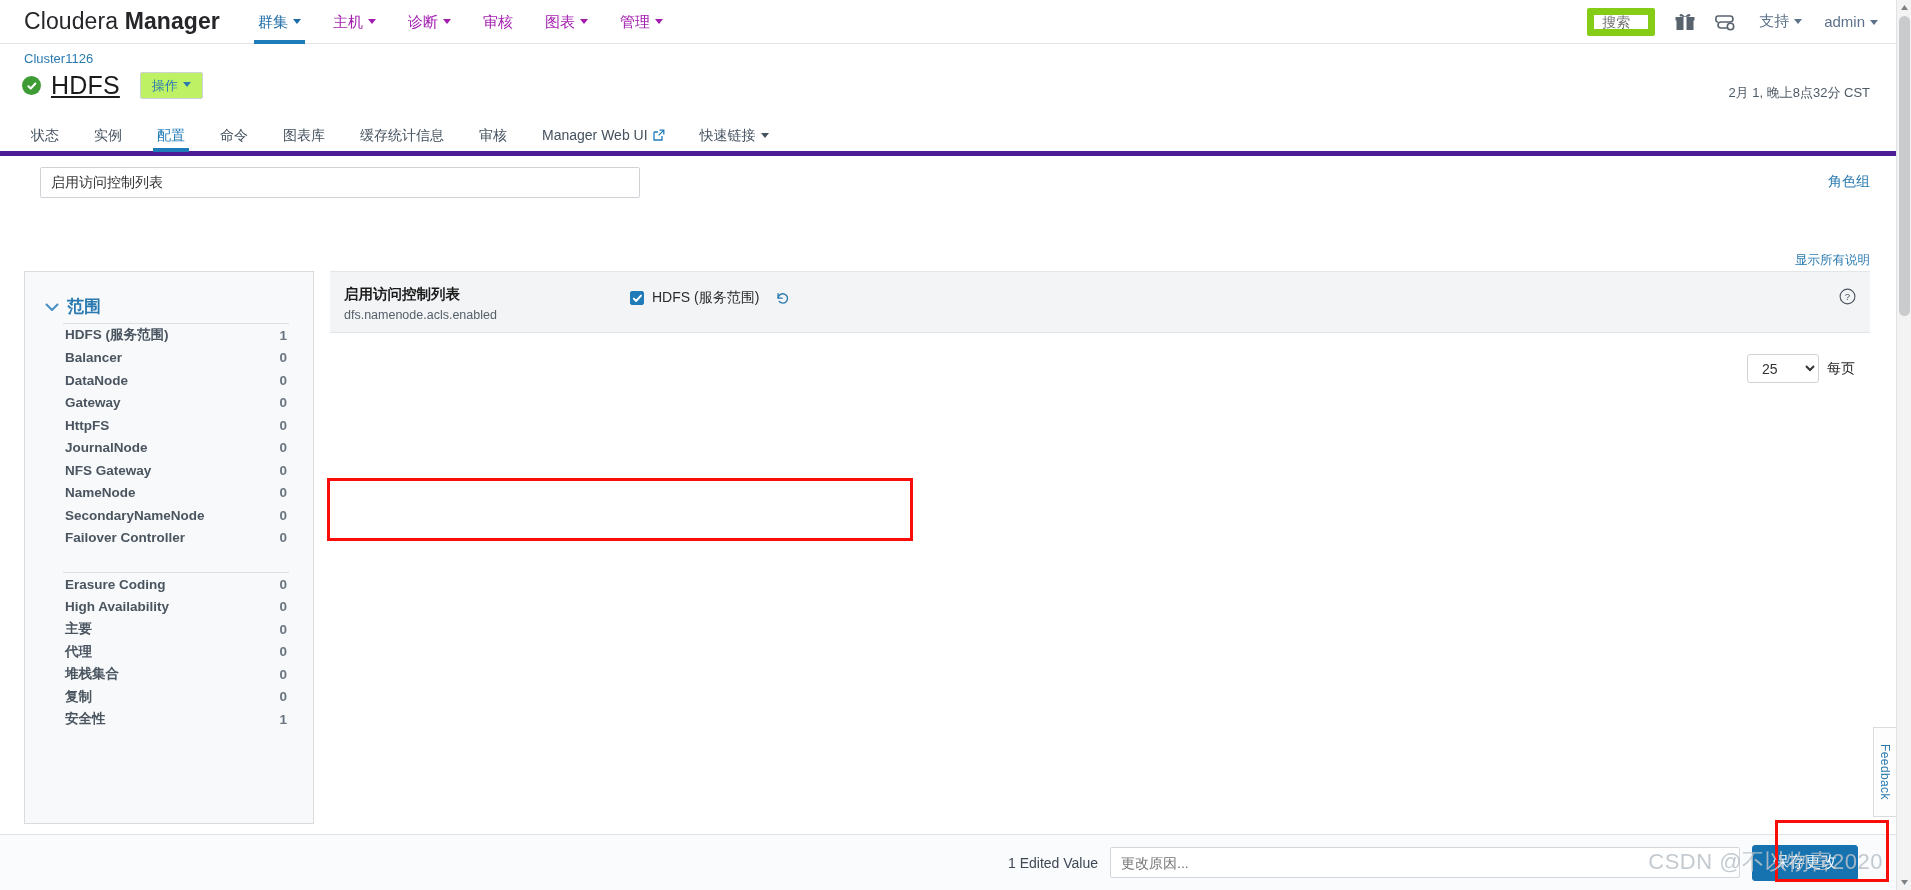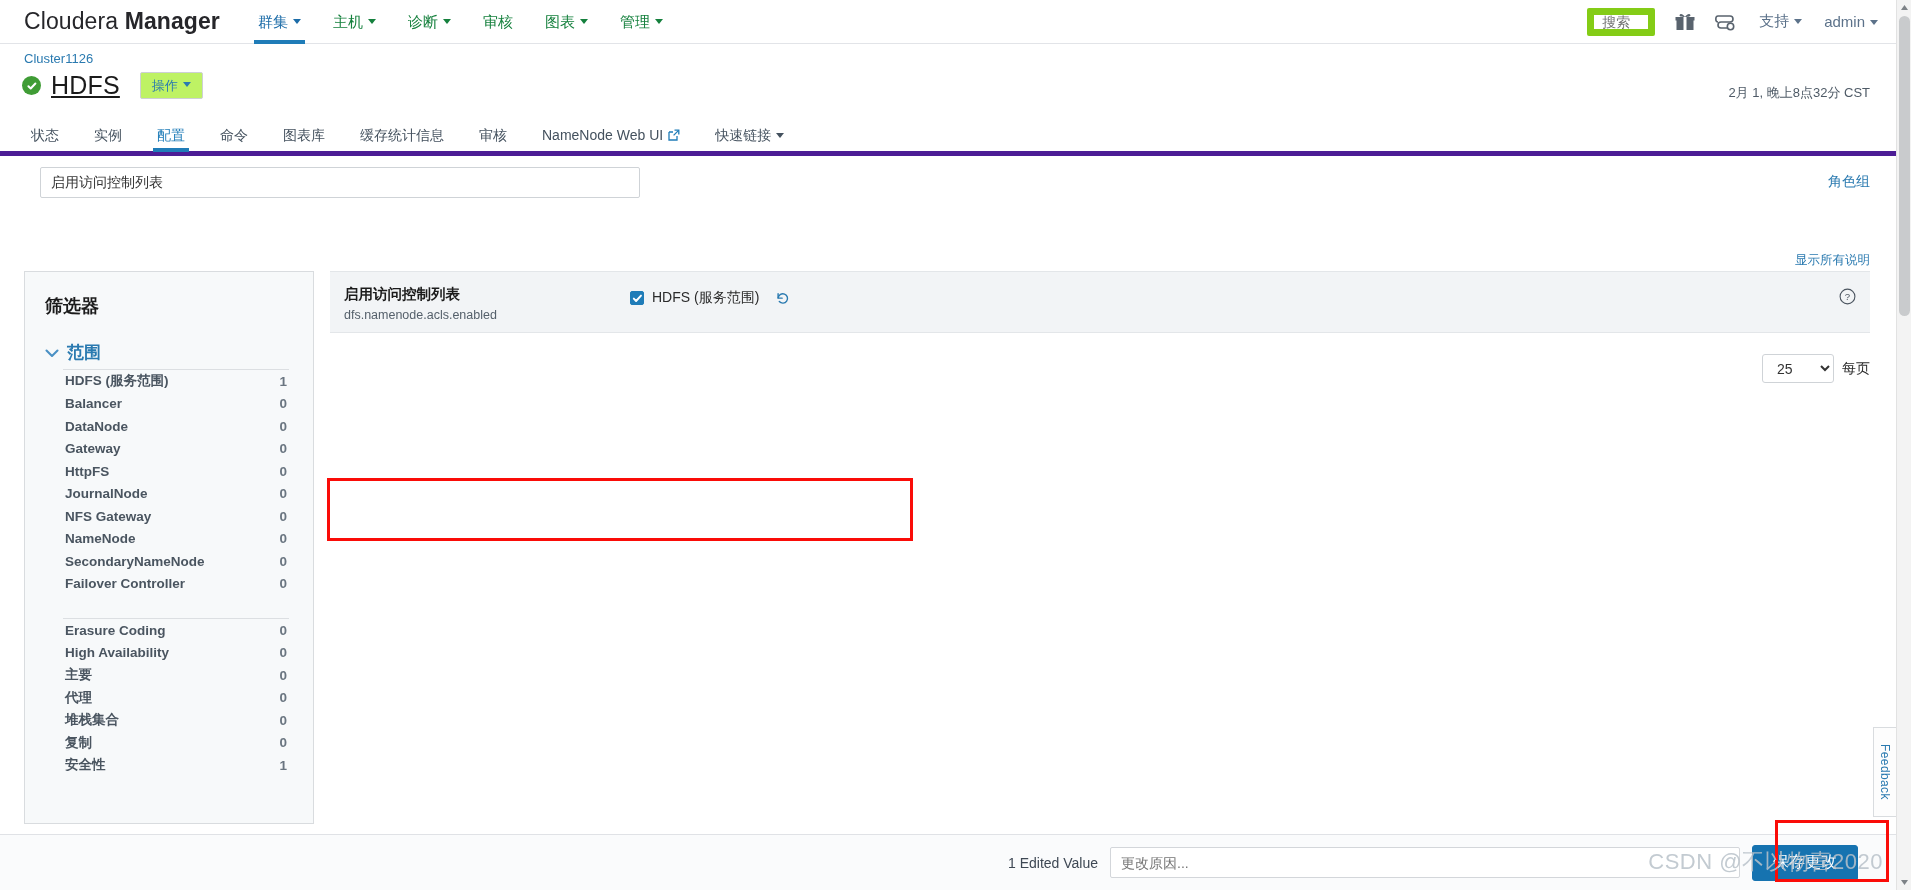--- a/index.html
+++ b/index.html
@@ -22,21 +22,21 @@
     display: flex; align-items: center;
   }
   .brand {
     margin-left: 24px; font-size: 23px; color: #26262a; letter-spacing: .1px;
     white-space: nowrap; font-weight: 300;
   }
   .brand b { font-weight: 700; }
   .navitems { display: flex; align-items: center; margin-left: 22px; height: 44px; }
   .navitem {
     position: relative; padding: 0 16px; height: 44px; line-height: 44px;
-    color: #15803d; font-size: 15px; white-space: nowrap; cursor: pointer;
+    color: #a21caf; font-size: 15px; white-space: nowrap; cursor: pointer;
   }
   .navitem.active { color: #1c6ca8; }
   .navitem.active::after {
     content: ""; position: absolute; left: 12px; right: 12px; bottom: 0;
     height: 4px; background: #1f7cb8;
   }
   .caret { display:inline-block; margin-left: 5px; border-left: 4px solid transparent;
            border-right: 4px solid transparent; border-top: 5px solid currentColor;
            vertical-align: middle; position: relative; top: -1px; }
   .nav-right { margin-left: auto; display: flex; align-items: center; padding-right: 18px; }
@@ -125,21 +125,21 @@
   .cb-label { font-size: 14px; color: #2b2b2b; margin-left: 8px; white-space: nowrap; }
   .undo-ico { margin-left: 16px; color: #2a7ab0; cursor: pointer; display:flex; align-items:center; }
   .help-ico { position: absolute; right: 14px; top: 16px; cursor: pointer; }
 
   .redbox {
     position: absolute; left: 327px; top: 270px; width: 586px; height: 63px;
     border: 3px solid #fa0c08; pointer-events: none;
   }
 
   
-  .perpage { position: absolute; right: 26px; top: 146px; display: flex; align-items: center; }
+  .perpage { position: absolute; right: 41px; top: 146px; display: flex; align-items: center; }
   .perpage select {
     width: 72px; height: 29px; border: 1px solid #cfd3d7; border-radius: 3px;
     background: #fff; font-size: 14px; color: #333; padding-left: 10px;
     font-family: "Liberation Sans", "DejaVu Sans", sans-serif;
   }
   .perpage .pp-label { font-size: 14px; color: #2b2b2b; margin-left: 8px; }
 
   
   .savebar {
     position: absolute; left: 0; bottom: 0; width: 1896px; height: 56px;
@@ -245,37 +245,36 @@
   </div>
 
   <div class="tabbar" id="tab-bar">
       <div class="tab"><span>状态</span></div>
       <div class="tab"><span>实例</span></div>
       <div class="tab active"><span>配置</span></div>
       <div class="tab"><span>命令</span></div>
       <div class="tab"><span>图表库</span></div>
       <div class="tab"><span>缓存统计信息</span></div>
       <div class="tab"><span>审核</span></div>
-      <div class="tab"><span>NameNode Web UI</span><span class="ext-ico"><svg width="12" height="12" viewBox="0 0 12 12">
+      <div class="tab"><span>Manager Web UI</span><span class="ext-ico"><svg width="12" height="12" viewBox="0 0 12 12">
             <path d="M1 3 h4 M1 3 v8 h8 v-4" fill="none" stroke="#1f7cb8" stroke-width="1.3"></path>
             <path d="M6.5 1.2 h4.3 v4.3" fill="none" stroke="#1f7cb8" stroke-width="1.3"></path>
             <path d="M10.6 1.4 L5.6 6.4" stroke="#1f7cb8" stroke-width="1.3"></path>
           </svg></span></div>
       <div class="tab"><span>快速链接</span><i class="caret"></i></div>
     </div>
 
   <div class="filterbar">
     <input class="cfg-search" type="text" value="启用访问控制列表" style="">
     <span class="role-group">角色组</span>
   </div>
 
   <div class="body-area">
 
     <div class="sidebar">
-      <h3>筛选器</h3>
       <div id="filter-groups">
           <div class="fgroup">
             <div class="fgroup-head">
               <span class="chev"><svg width="14" height="10" viewBox="0 0 14 10">
                   <path d="M1.5 2.5 L7 8 L12.5 2.5" fill="none" stroke="#4a90c4" stroke-width="2.1" stroke-linecap="round" stroke-linejoin="round"></path>
                 </svg></span>
               <span>范围</span>
             </div>
             <div class="fgroup-rule"></div>
             <div class="frow">

